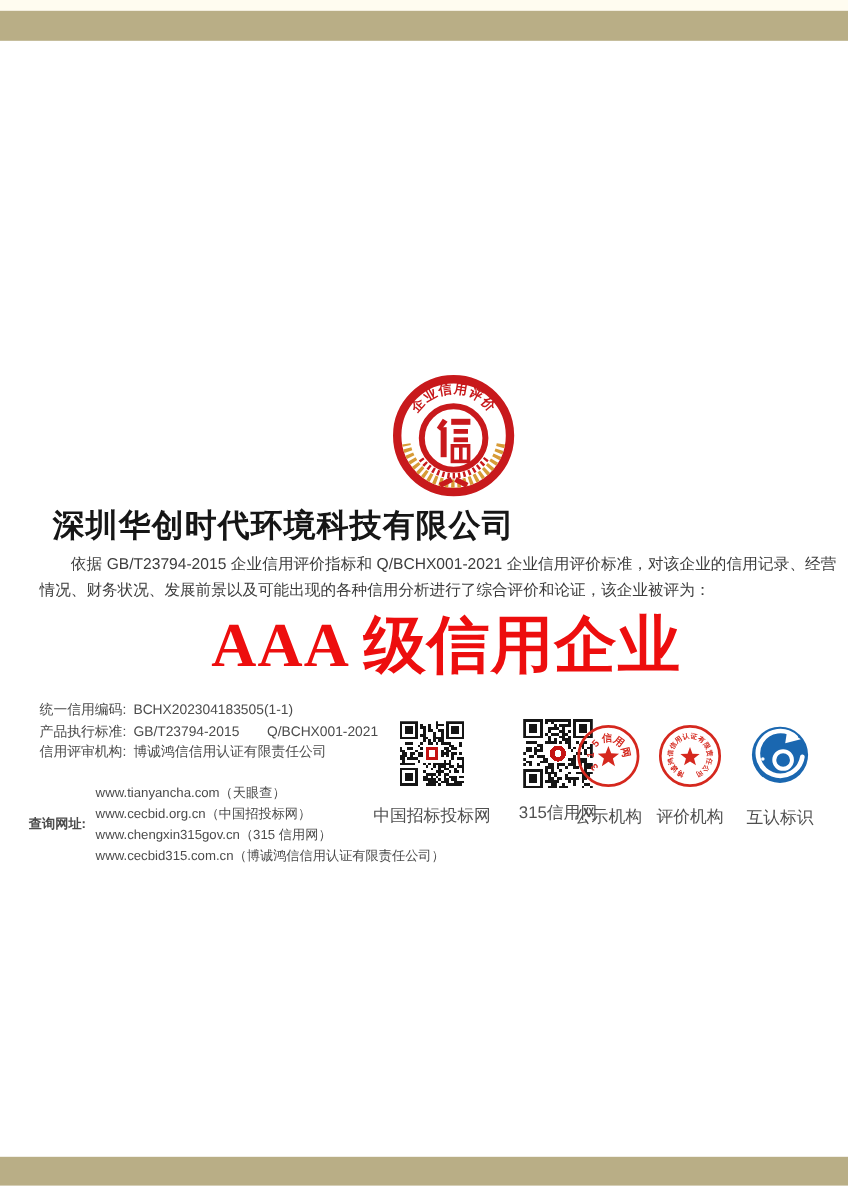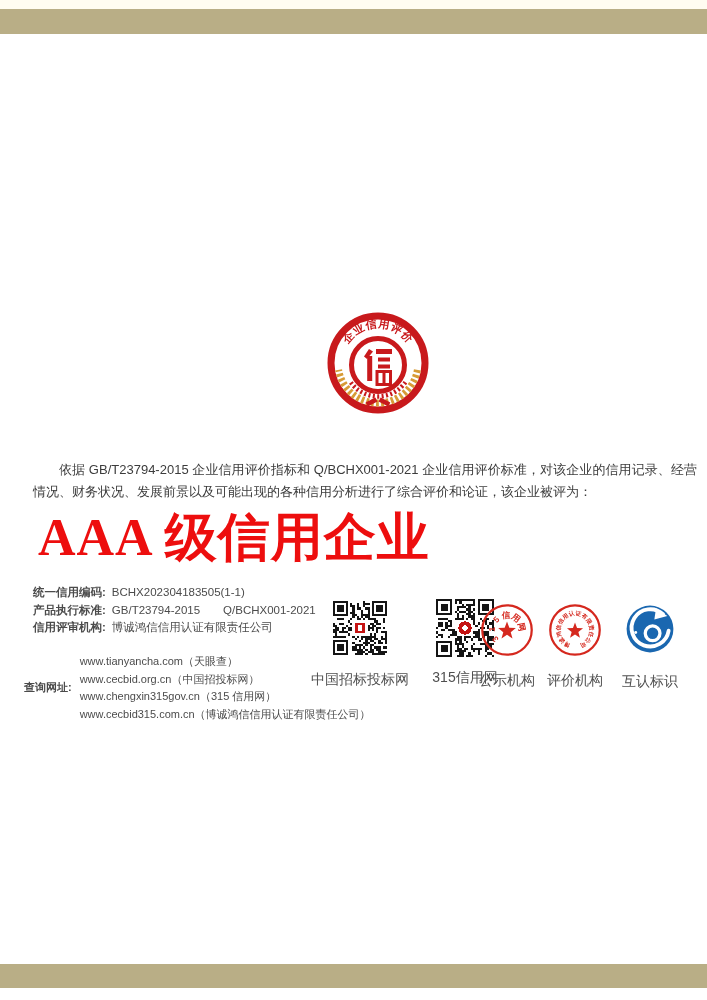--- a/index.html
+++ b/index.html
@@ -12,27 +12,27 @@
   .band.bottom{top:964px;height:24px;background:#b9ae86;}
 
   .emblem{position:absolute;left:322px;top:308px;width:112px;height:108px;}
 
   .company{position:absolute;left:44px;top:420px;font-family:"Liberation Serif","DejaVu Serif",serif;
            font-size:26.5px;font-weight:bold;color:#161616;letter-spacing:1px;white-space:nowrap;}
 
   .statement{position:absolute;left:33px;top:459px;width:664px;font-size:13px;line-height:21.5px;
              color:#3c3c3c;text-indent:2em;text-align:justify;}
 
-  .rating{position:absolute;left:38px;top:503px;width:668px;text-align:left;
+  .rating{position:absolute;left:38px;top:503px;width:668px;text-align:center;
           font-family:"Liberation Serif","DejaVu Serif",serif;font-size:52px;font-weight:bold;
           color:#ed0e0e;letter-spacing:1px;white-space:nowrap;}
 
   .details{position:absolute;left:33px;top:584px;font-size:11.5px;color:#4b4b4b;}
   .details .row{line-height:17.5px;white-space:nowrap;}
-  .details .lbl{font-weight:bold;margin-right:6px;}
+  .details .lbl{font-weight:normal;margin-right:6px;}
 
   .query{position:absolute;left:24px;top:653px;font-size:11px;color:#4b4b4b;display:flex;align-items:center;}
   .query .lbl{font-weight:bold;line-height:17.5px;margin-right:8px;}
   .query .sites div{line-height:17.5px;white-space:nowrap;}
 
   .stamps{position:absolute;left:333px;top:598px;width:350px;height:84px;}
   .stamp{position:absolute;text-align:center;}
   .stamp .cap{position:absolute;top:70px;left:50%;transform:translateX(-50%);
               font-size:14px;color:#4f4f4f;white-space:nowrap;}
   .s-qr1{left:0;top:3px;width:54px;}
@@ -69,20 +69,21 @@
         <rect x="45.2" y="48" width="5" height="25"></rect>
         <rect x="54" y="41" width="16" height="5"></rect>
         <rect x="56" y="49.5" width="12" height="4"></rect>
         <rect x="56" y="56.5" width="12" height="4"></rect>
         <rect x="55" y="63.5" width="13.5" height="13" fill="none" stroke="#c8191c" stroke-width="3"></rect>
         <rect x="60.5" y="63.5" width="3" height="13"></rect>
       </g>
     </svg>
   </div>
 
+  <div class="company">深圳华创时代环境科技有限公司</div>
 
   <div class="statement">依据 GB/T23794-2015 企业信用评价指标和 Q/BCHX001-2021 企业信用评价标准，对该企业的信用记录、经营情况、财务状况、发展前景以及可能出现的各种信用分析进行了综合评价和论证，该企业被评为：</div>
 
   <div class="rating">AAA 级信用企业</div>
 
   <div class="details">
     <div class="row">
       <span class="lbl">统一信用编码:</span><span>BCHX202304183505(1-1)</span>
     </div>
     <div class="row">

